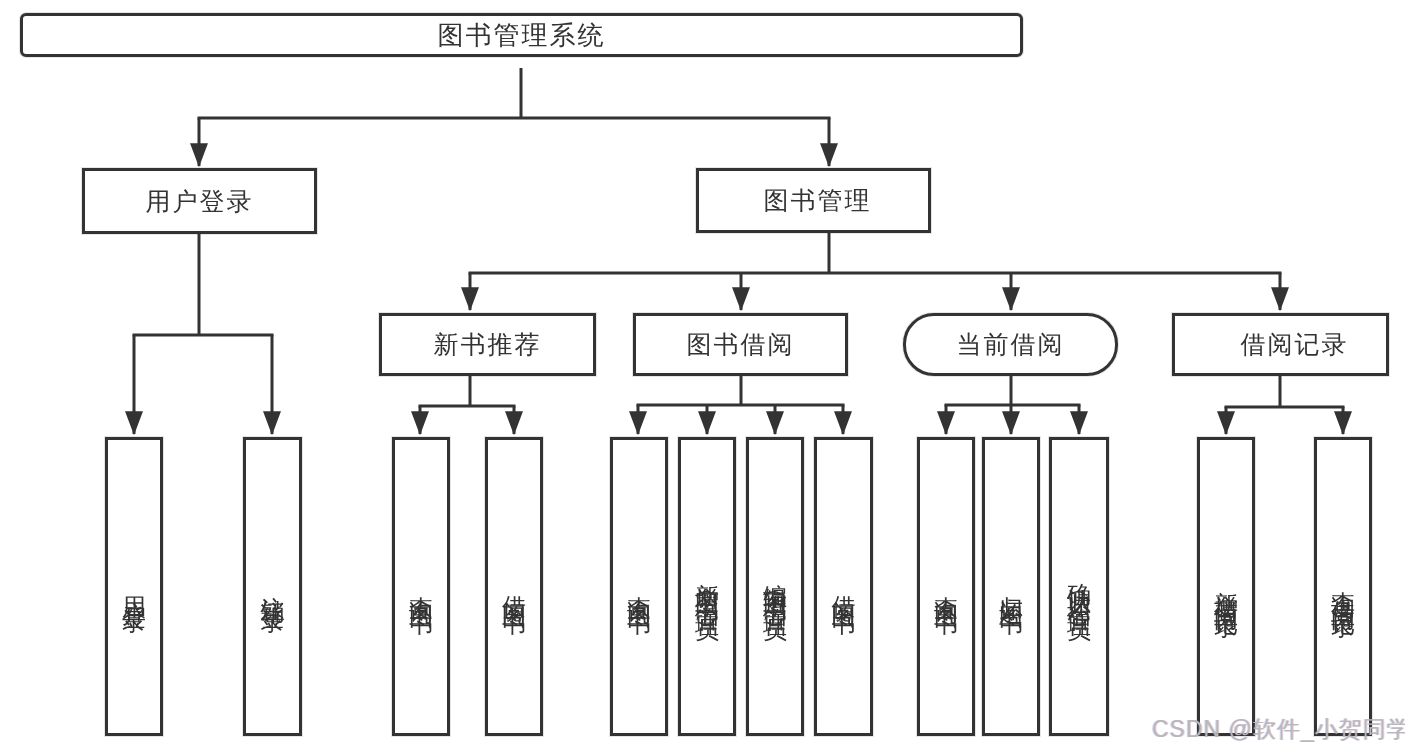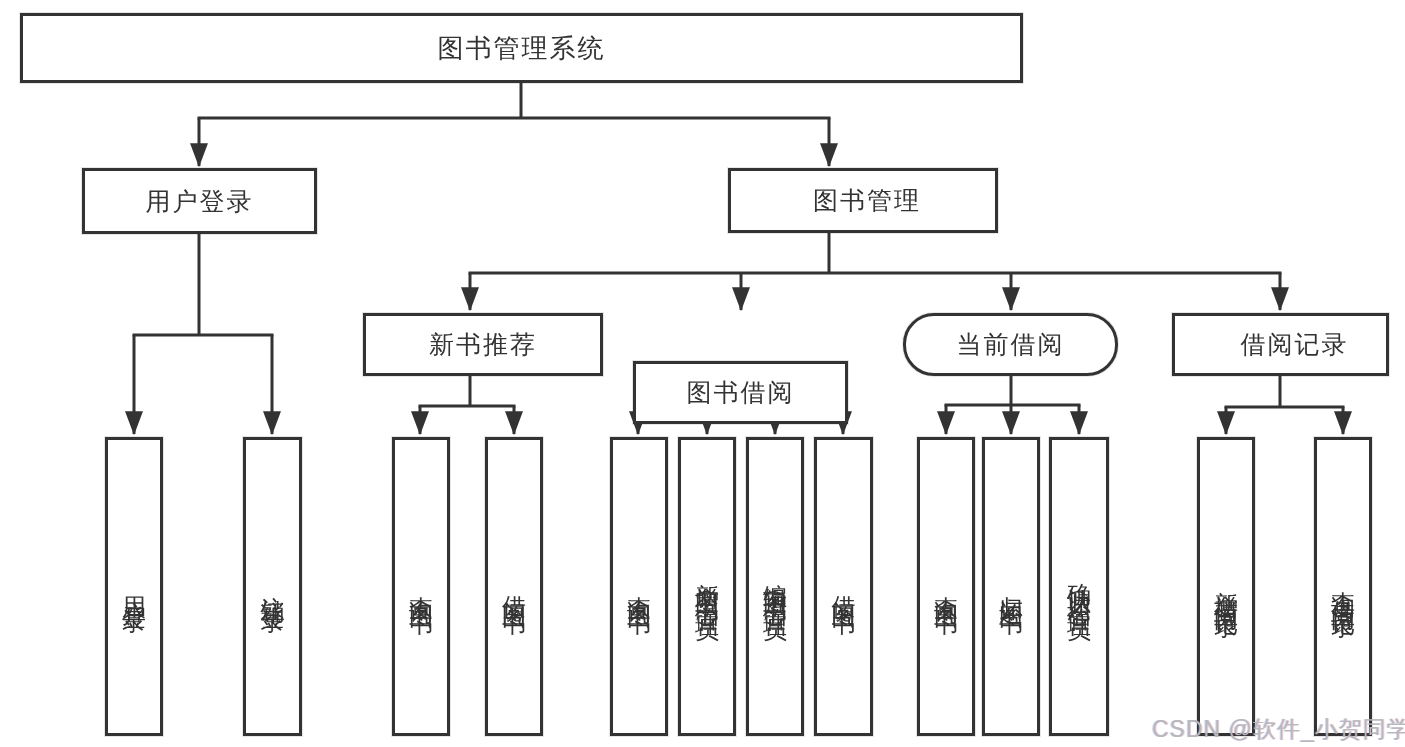--- a/index.html
+++ b/index.html
@@ -96,35 +96,35 @@
       <path d="M775 405 V434" marker-end="url(#arw)"></path>
       <path d="M843 405 V434" marker-end="url(#arw)"></path>
       <path d="M946 405 V434" marker-end="url(#arw)"></path>
       <path d="M1011 405 V434" marker-end="url(#arw)"></path>
       <path d="M1079 405 V434" marker-end="url(#arw)"></path>
       <path d="M1226 407 V434" marker-end="url(#arw)"></path>
       <path d="M1343 407 V434" marker-end="url(#arw)"></path>
     </g>
   </svg>
 
-  <div class="node hbox root" style="left:20px; top:13px; width:1003px; height:70px;">
+  <div class="node hbox root" style="left:20px; top:13px; width:1003px; height:44px;border-radius:6px;">
     <span>图书管理系统</span>
   </div>
 
   <div class="node hbox" style="left:82px; top:168px; width:235px; height:66px;">
     <span>用户登录</span>
   </div>
-  <div class="node hbox" style="left:728px; top:168px; width:270px; height:65px;padding-left:8px;">
+  <div class="node hbox" style="left:696px; top:168px; width:235px; height:65px;padding-left:8px;">
     <span>图书管理</span>
   </div>
 
-  <div class="node hbox" style="left:363px; top:313px; width:240px; height:63px;">
+  <div class="node hbox" style="left:379px; top:313px; width:217px; height:63px;">
     <span>新书推荐</span>
   </div>
-  <div class="node hbox" style="left:633px; top:313px; width:215px; height:63px;margin-top:48px;">
+  <div class="node hbox" style="left:633px; top:313px; width:215px; height:63px;">
     <span>图书借阅</span>
   </div>
   <div class="node hbox" style="left:903px; top:313px; width:215px; height:63px;border-radius:31px;">
     <span>当前借阅</span>
   </div>
   <div class="node hbox" style="left:1172px; top:313px; width:217px; height:63px;padding-left:28px;">
     <span>借阅记录</span>
   </div>
 
   <div class="node vbox" style="left:105px; top:437px; width:58px; height:299px;">

